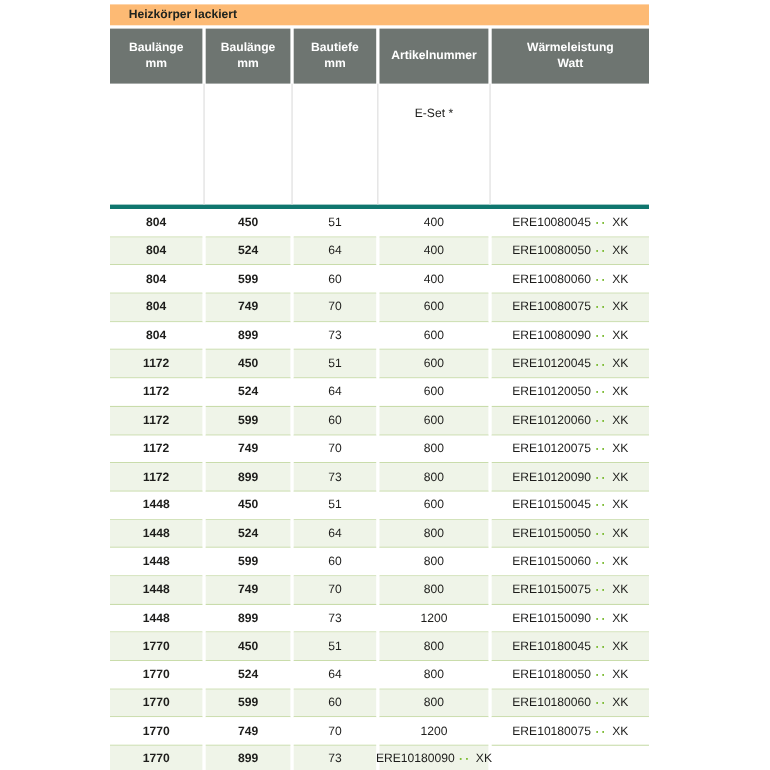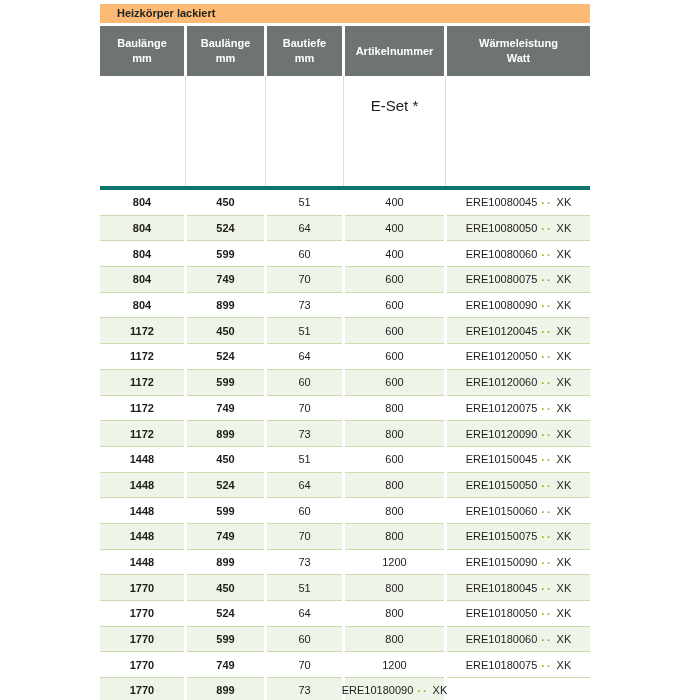--- a/index.html
+++ b/index.html
@@ -30,21 +30,21 @@
   .header-row .hcell {
     background: #6e7571; color: #ffffff;
     font-weight: bold; font-size: 11px;
     height: 50px;
     display: flex; align-items: center; justify-content: center;
     text-align: center; white-space: pre-line; line-height: 1.35;
   }
 
   .subheader { position: relative; height: 110px; }
   .subheader .scell {
-    font-size: 15px; text-align: center; padding-top: 21px;
+    font-size: 11px; text-align: center; padding-top: 21px;
   }
   .divider {
     position: absolute; top: 0; bottom: 0; width: 1px;
     background: #dcdcdc;
   }
   .divider.d0 { left: 85px; }
   .divider.d1 { left: 165px; }
   .divider.d2 { left: 243px; }
   .divider.d3 { left: 345px; }
 

